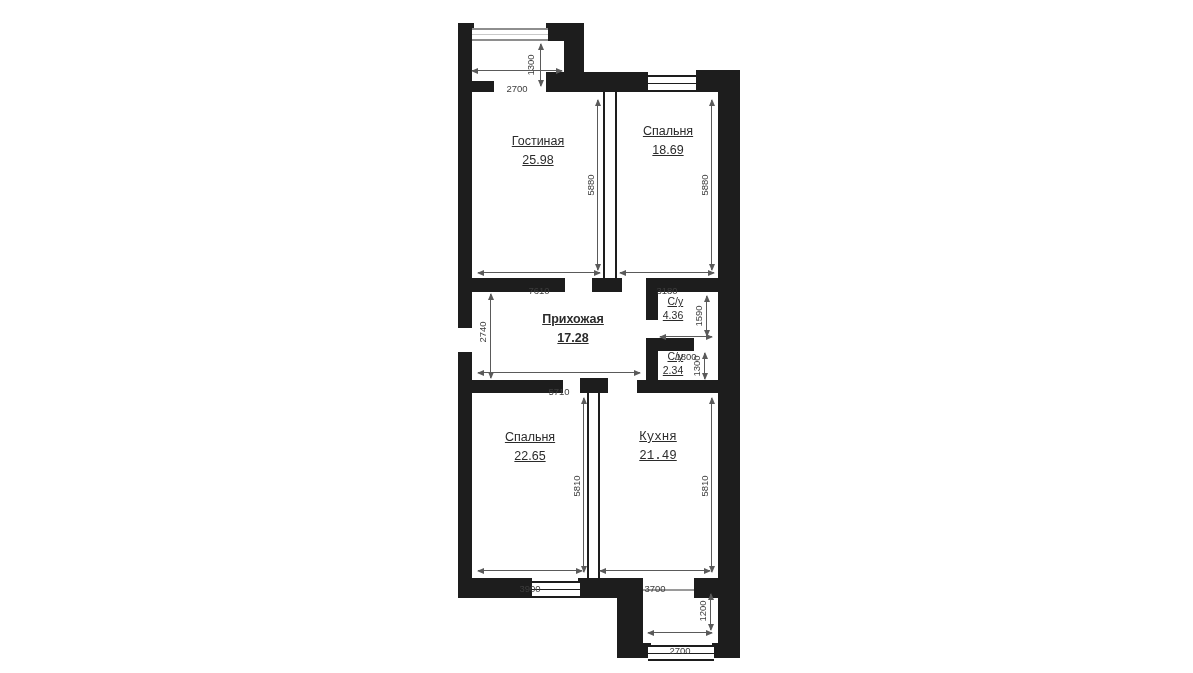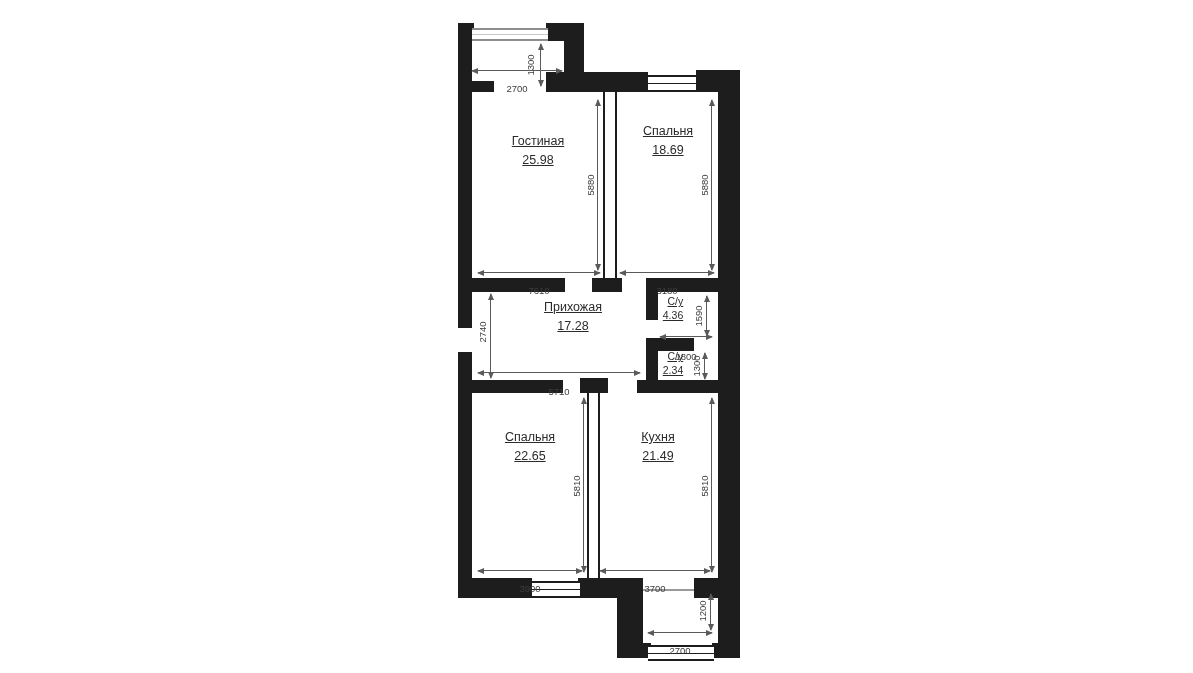--- a/index.html
+++ b/index.html
@@ -117,34 +117,34 @@
   <div class="vlab" style="left:702px;top:611px;">1200</div>
 
   <div class="room" style="left:538px;top:132px;">
     <div class="nm">Гостиная</div>
     <div class="ar">25.98</div>
   </div>
   <div class="room" style="left:668px;top:122px;">
     <div class="nm">Спальня</div>
     <div class="ar">18.69</div>
   </div>
-  <div class="room" style="left:573px;top:298px;">
+  <div class="room" style="left:573px;top:310px;font-weight:bold;">
     <div class="nm">Прихожая</div>
     <div class="ar">17.28</div>
   </div>
   <div class="room small" style="left:673px;top:294px;">
     <div class="nm">С/у</div>
     <div class="ar">4.36</div>
   </div>
   <div class="room small" style="left:673px;top:349px;">
     <div class="nm">С/у</div>
     <div class="ar">2.34</div>
   </div>
   <div class="room" style="left:530px;top:428px;">
     <div class="nm">Спальня</div>
     <div class="ar">22.65</div>
   </div>
-  <div class="room" style="left:658px;top:428px;">
+  <div class="room" style="left:658px;top:428px;font-family:Liberation Mono, monospace;">
     <div class="nm">Кухня</div>
     <div class="ar">21.49</div>
   </div>
 
 </div>
 
 </body></html>

